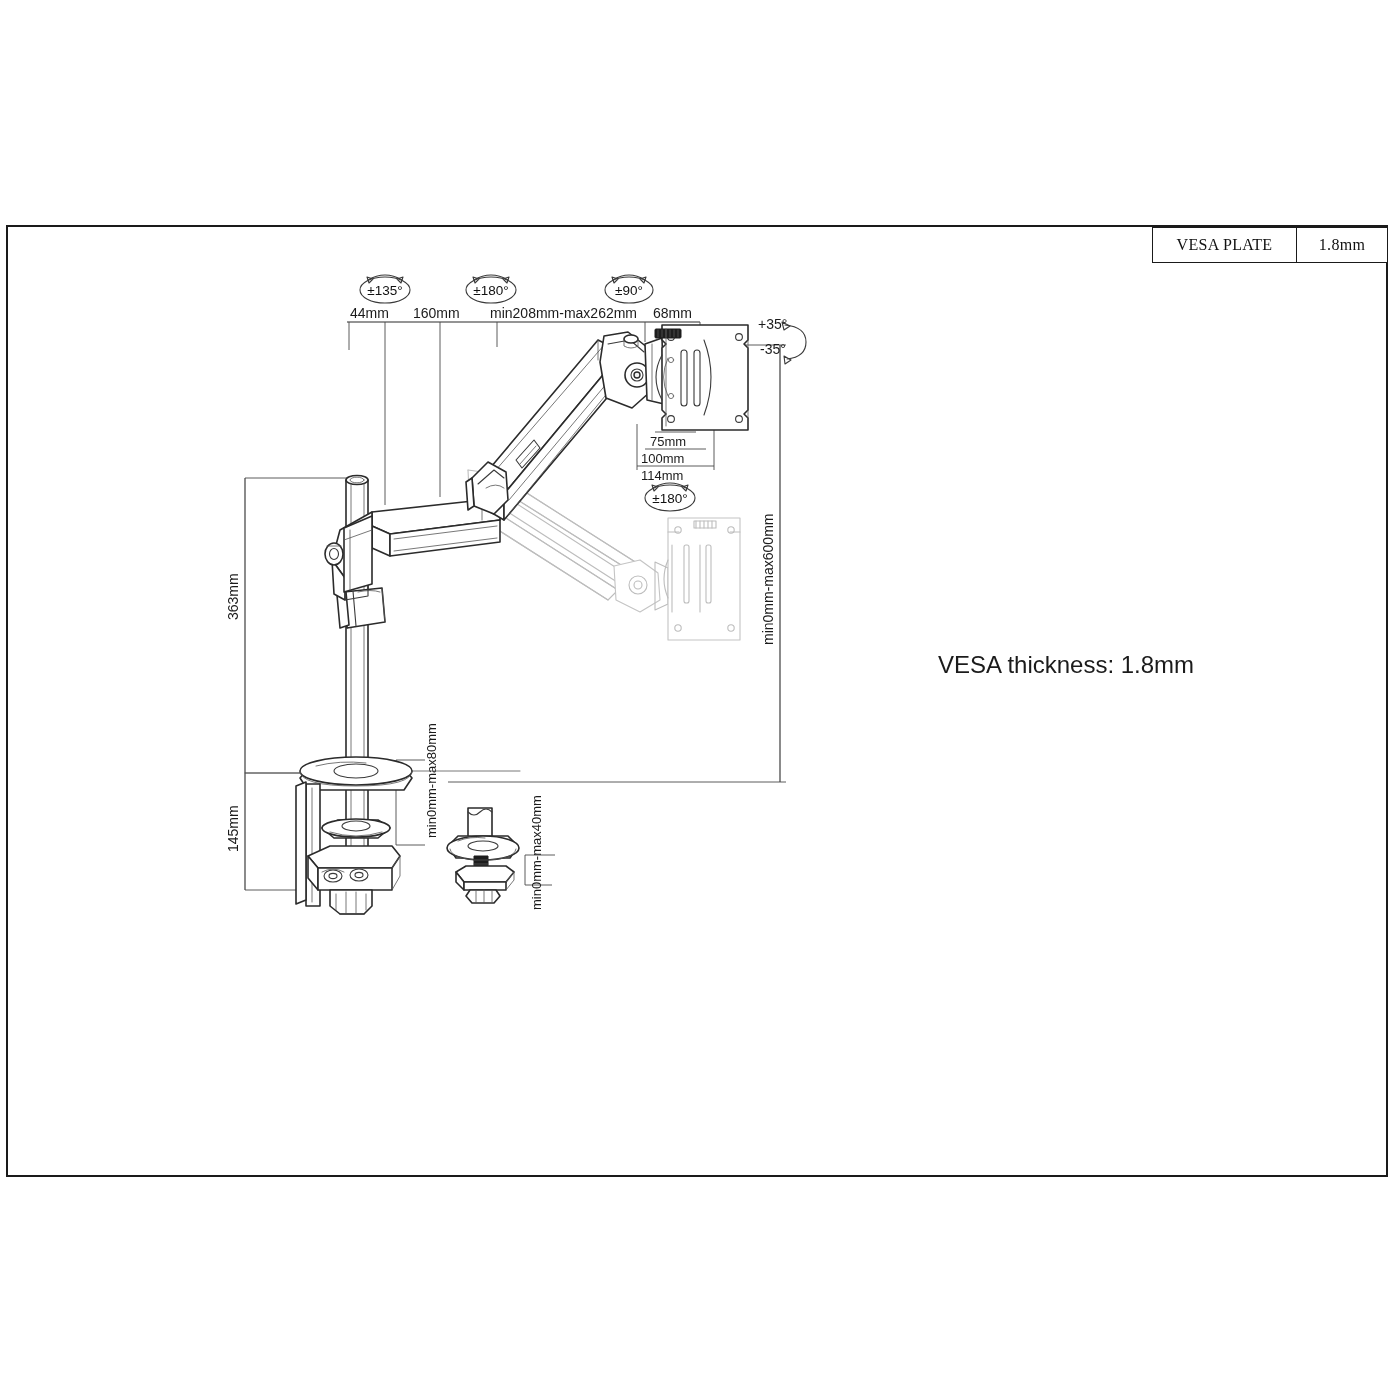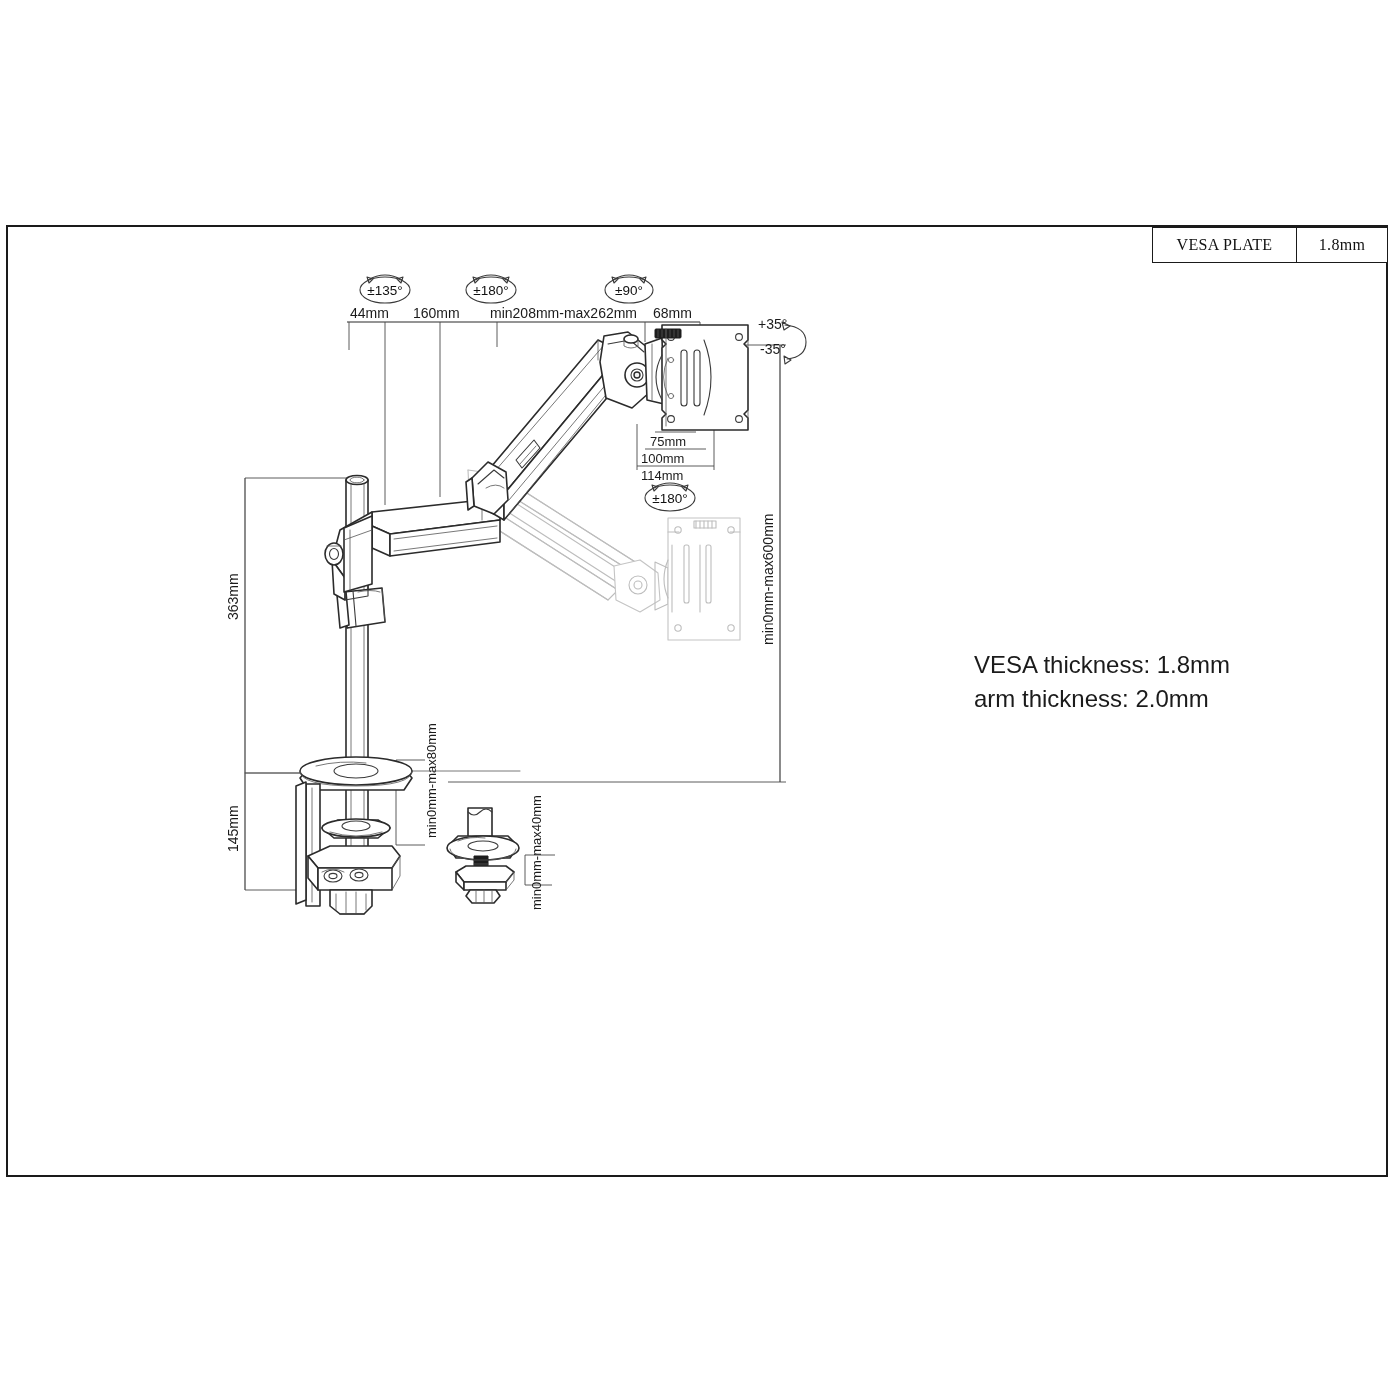--- a/index.html
+++ b/index.html
@@ -57,21 +57,20 @@
 
   
   .notes {
     position: absolute;
     left: 938px;
     top: 648px;
     font-size: 24px;
     line-height: 1.42;
     color: #1b1b1b;
     white-space: nowrap;
-    margin-left: 36px;
   }
 
   
   svg.draw {
     position: absolute;
     left: 0;
     top: 0;
     width: 1400px;
     height: 1400px;
     overflow: visible;
@@ -115,21 +114,20 @@
 
   <div class="frame"></div>
 
   <div class="titleblock">
     <div class="tb-cell name">VESA PLATE</div>
     <div class="tb-cell val">1.8mm</div>
   </div>
 
   <div class="notes">
     <div>VESA thickness: 1.8mm</div>
-    <div>arm thickness: 2.0mm</div>
   </div>
 
   <svg class="draw" viewBox="0 0 1400 1400">
 
     <g>
 
       <path class="ghost" d="M497 474 L640 565 L645 580 L505 492 Z"></path>
       <path class="ghost" d="M505 492 L645 580 L645 600 L508 512 Z"></path>
       <path class="ghost" d="M497 474 L640 565"></path>
       <path class="ghost" d="M486 484 L626 574"></path>

